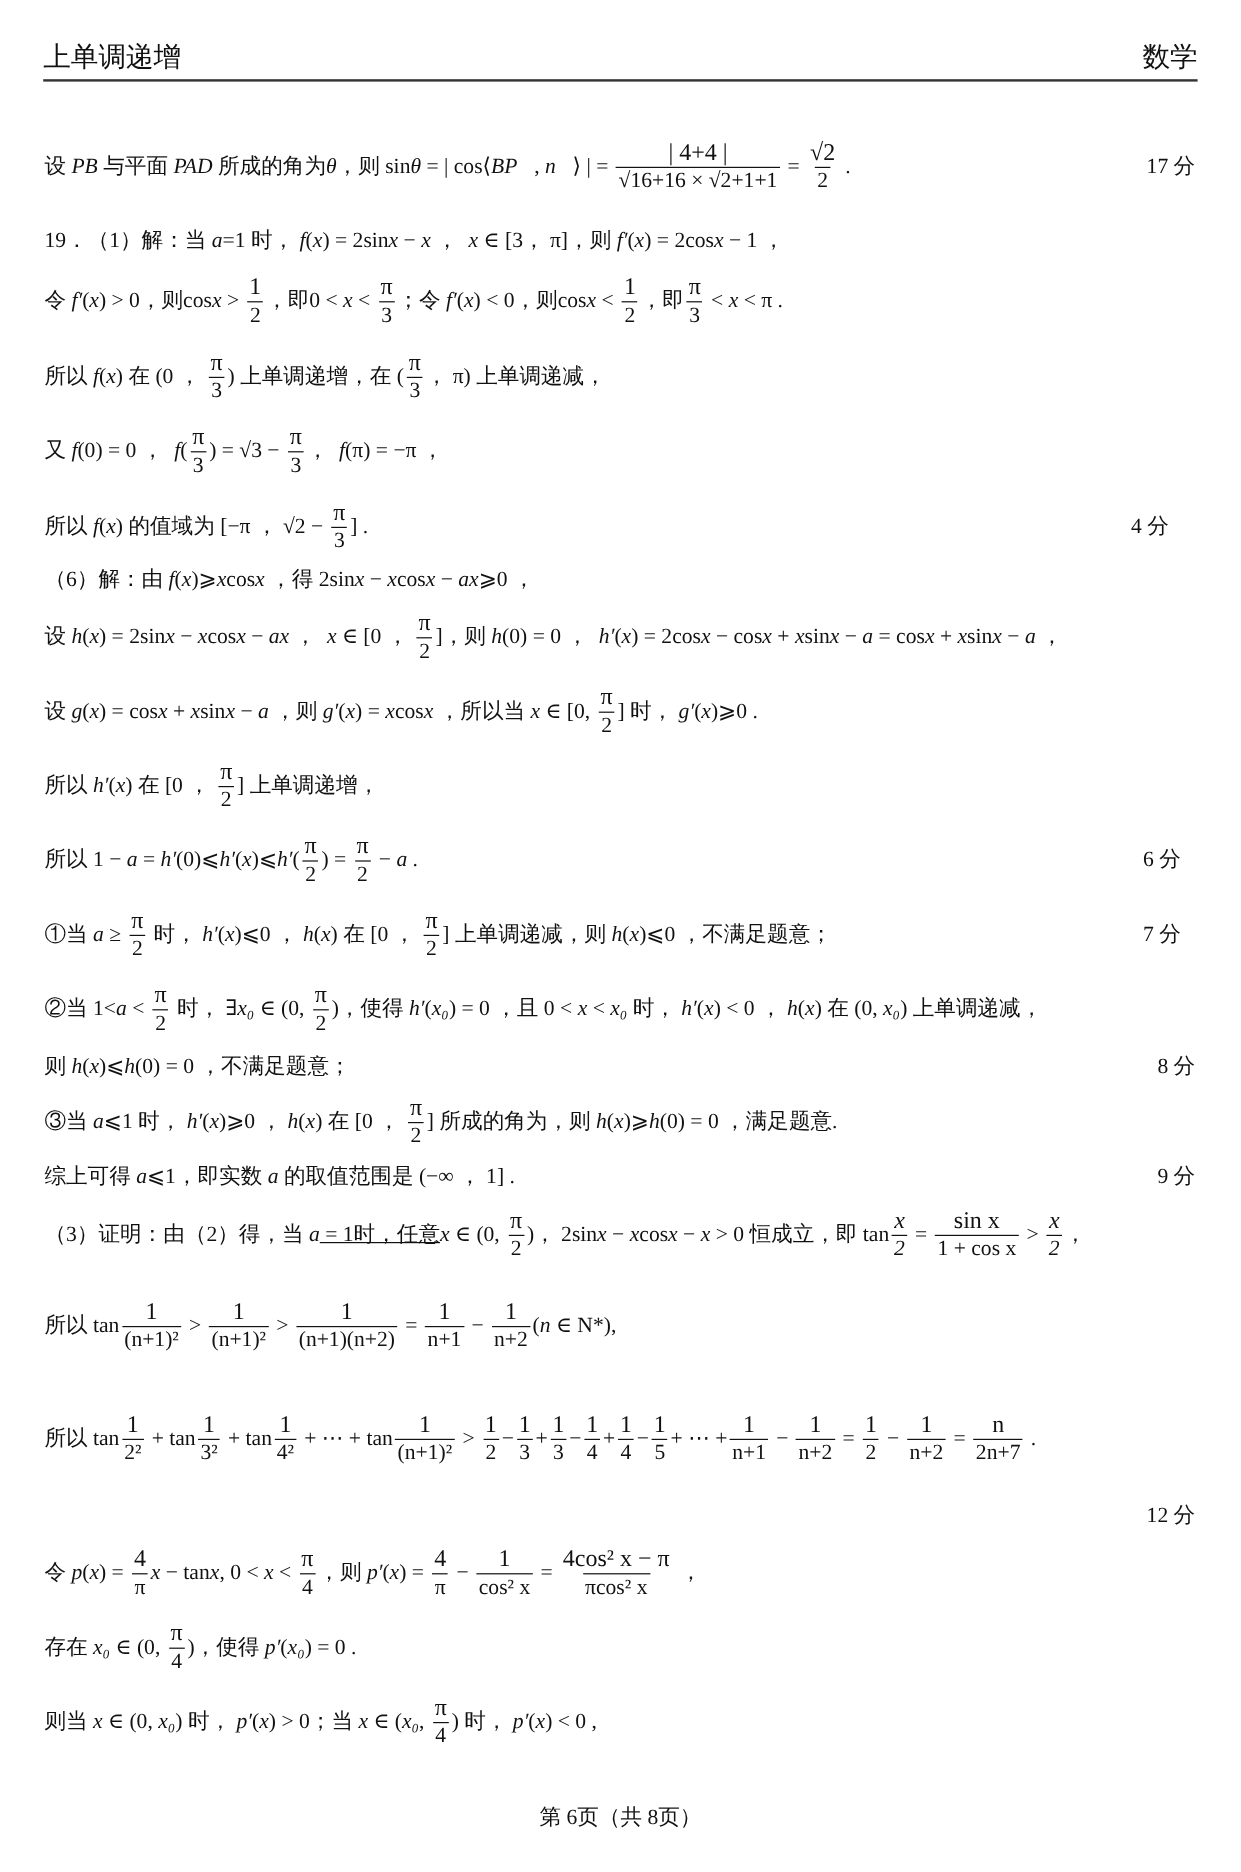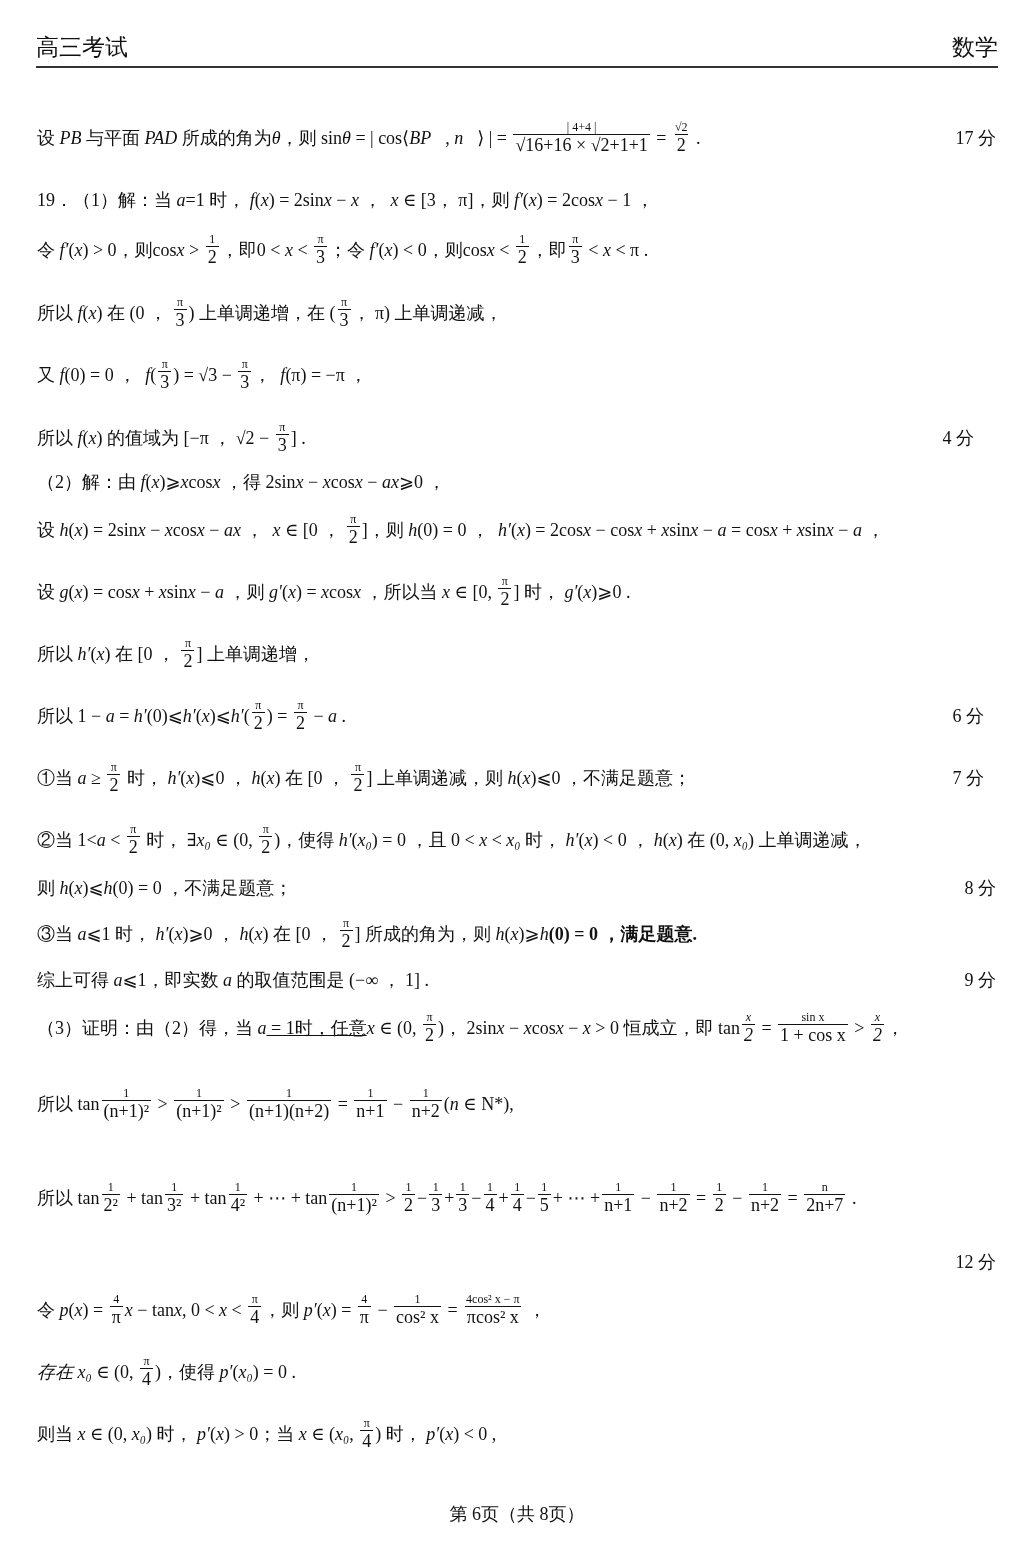--- a/index.html
+++ b/index.html
@@ -10,29 +10,29 @@
   .header .l { position:absolute; left:0; top:2px; font-size:23px; }
   .header .r { position:absolute; right:0; top:2px; font-size:23px; }
   .line { position:absolute; left:37px; font-size:18px; white-space:nowrap;
           display:flex; align-items:center; height:56px; }
   .score { position:absolute; right:38px; font-size:18px; white-space:nowrap;
            display:flex; align-items:center; height:56px; }
   .seg { display:inline-block; }
   .i { font-style:italic; }
   .frac { display:inline-flex; flex-direction:column; align-items:center;
           vertical-align:middle; margin:0 2px; line-height:1.05; }
-  .frac .num { padding:0 2px 1px; font-size:12px; }
+  .frac .num { padding:0 2px 1px; font-size:20px; }
   .frac .den { padding:1px 2px 0; font-size:18px; border-top:1px solid #111; }
   .footer { position:absolute; left:0; right:0; top:1502px; text-align:center; font-size:18px; }
 </style>
 </head>
 <body>
 
 <div class="header">
-  <span class="l">高三考试</span>
+  <span class="l">上单调递增</span>
   <span class="r">数学</span>
 </div>
 
 <div id="content">
     <div class="line" style="top: 110px;">
       <span class="seg" style="white-space: pre;">设 </span>
       <span class="seg i" style="white-space: pre;">PB</span>
       <span class="seg" style="white-space: pre;"> 与平面 </span>
       <span class="seg i" style="white-space: pre;">PAD</span>
       <span class="seg" style="white-space: pre;"> 所成的角为</span>
@@ -159,21 +159,21 @@
       <span class="seg i" style="white-space: pre;">x</span>
       <span class="seg" style="white-space: pre;">) 的值域为 [−π ， √2 − </span>
       <span class="frac">
         <span class="num">π</span>
         <span class="den">3</span>
       </span>
       <span class="seg" style="white-space: pre;">] .</span>
     </div>
     <div class="score" style="top: 410px; right: 60px;">4 分</div>
     <div class="line" style="top: 454px;">
-      <span class="seg" style="white-space: pre;">（2）解：由 </span>
+      <span class="seg" style="white-space: pre;">（6）解：由 </span>
       <span class="seg i" style="white-space: pre;">f</span>
       <span class="seg" style="white-space: pre;">(</span>
       <span class="seg i" style="white-space: pre;">x</span>
       <span class="seg" style="white-space: pre;">)⩾</span>
       <span class="seg i" style="white-space: pre;">x</span>
       <span class="seg" style="white-space: pre;">cos</span>
       <span class="seg i" style="white-space: pre;">x</span>
       <span class="seg" style="white-space: pre;"> ，得 2sin</span>
       <span class="seg i" style="white-space: pre;">x</span>
       <span class="seg" style="white-space: pre;"> − </span>
@@ -390,21 +390,21 @@
       <span class="frac">
         <span class="num">π</span>
         <span class="den">2</span>
       </span>
       <span class="seg" style="white-space: pre;">] 所成的角为，则 </span>
       <span class="seg i" style="white-space: pre;">h</span>
       <span class="seg" style="white-space: pre;">(</span>
       <span class="seg i" style="white-space: pre;">x</span>
       <span class="seg" style="white-space: pre;">)⩾</span>
       <span class="seg i" style="white-space: pre;">h</span>
-      <span class="seg" style="white-space: pre; font-weight: bold;">(0) = 0 ，满足题意.</span>
+      <span class="seg" style="white-space: pre;">(0) = 0 ，满足题意.</span>
     </div>
     <div class="line" style="top: 952px;">
       <span class="seg" style="white-space: pre;">综上可得 </span>
       <span class="seg i" style="white-space: pre;">a</span>
       <span class="seg" style="white-space: pre;">⩽1，即实数 </span>
       <span class="seg i" style="white-space: pre;">a</span>
       <span class="seg" style="white-space: pre;"> 的取值范围是 (−∞ ， 1] .</span>
     </div>
     <div class="score" style="top: 952px;">9 分</div>
     <div class="line" style="top: 1000px;">
@@ -587,21 +587,21 @@
         <span class="den">cos² x</span>
       </span>
       <span class="seg" style="white-space: pre;"> = </span>
       <span class="frac">
         <span class="num">4cos² x − π</span>
         <span class="den">πcos² x</span>
       </span>
       <span class="seg" style="white-space: pre;"> ，</span>
     </div>
     <div class="line" style="top: 1344px;">
-      <span class="seg" style="white-space: pre; font-style: italic;">存在 </span>
+      <span class="seg" style="white-space: pre;">存在 </span>
       <span class="seg i" style="white-space: pre;">x₀</span>
       <span class="seg" style="white-space: pre;"> ∈ (0, </span>
       <span class="frac">
         <span class="num">π</span>
         <span class="den">4</span>
       </span>
       <span class="seg" style="white-space: pre;">)，使得 </span>
       <span class="seg i" style="white-space: pre;">p′</span>
       <span class="seg" style="white-space: pre;">(</span>
       <span class="seg i" style="white-space: pre;">x₀</span>

